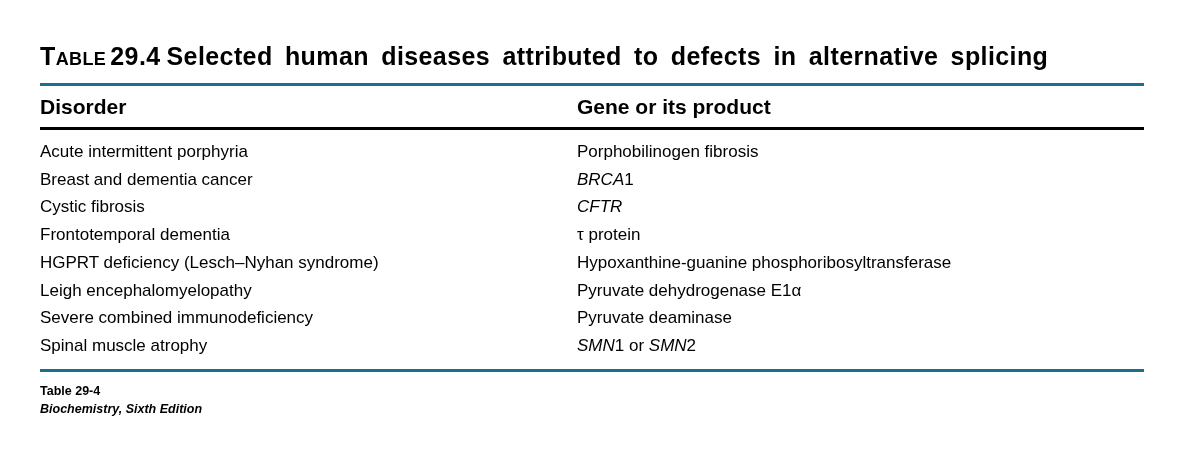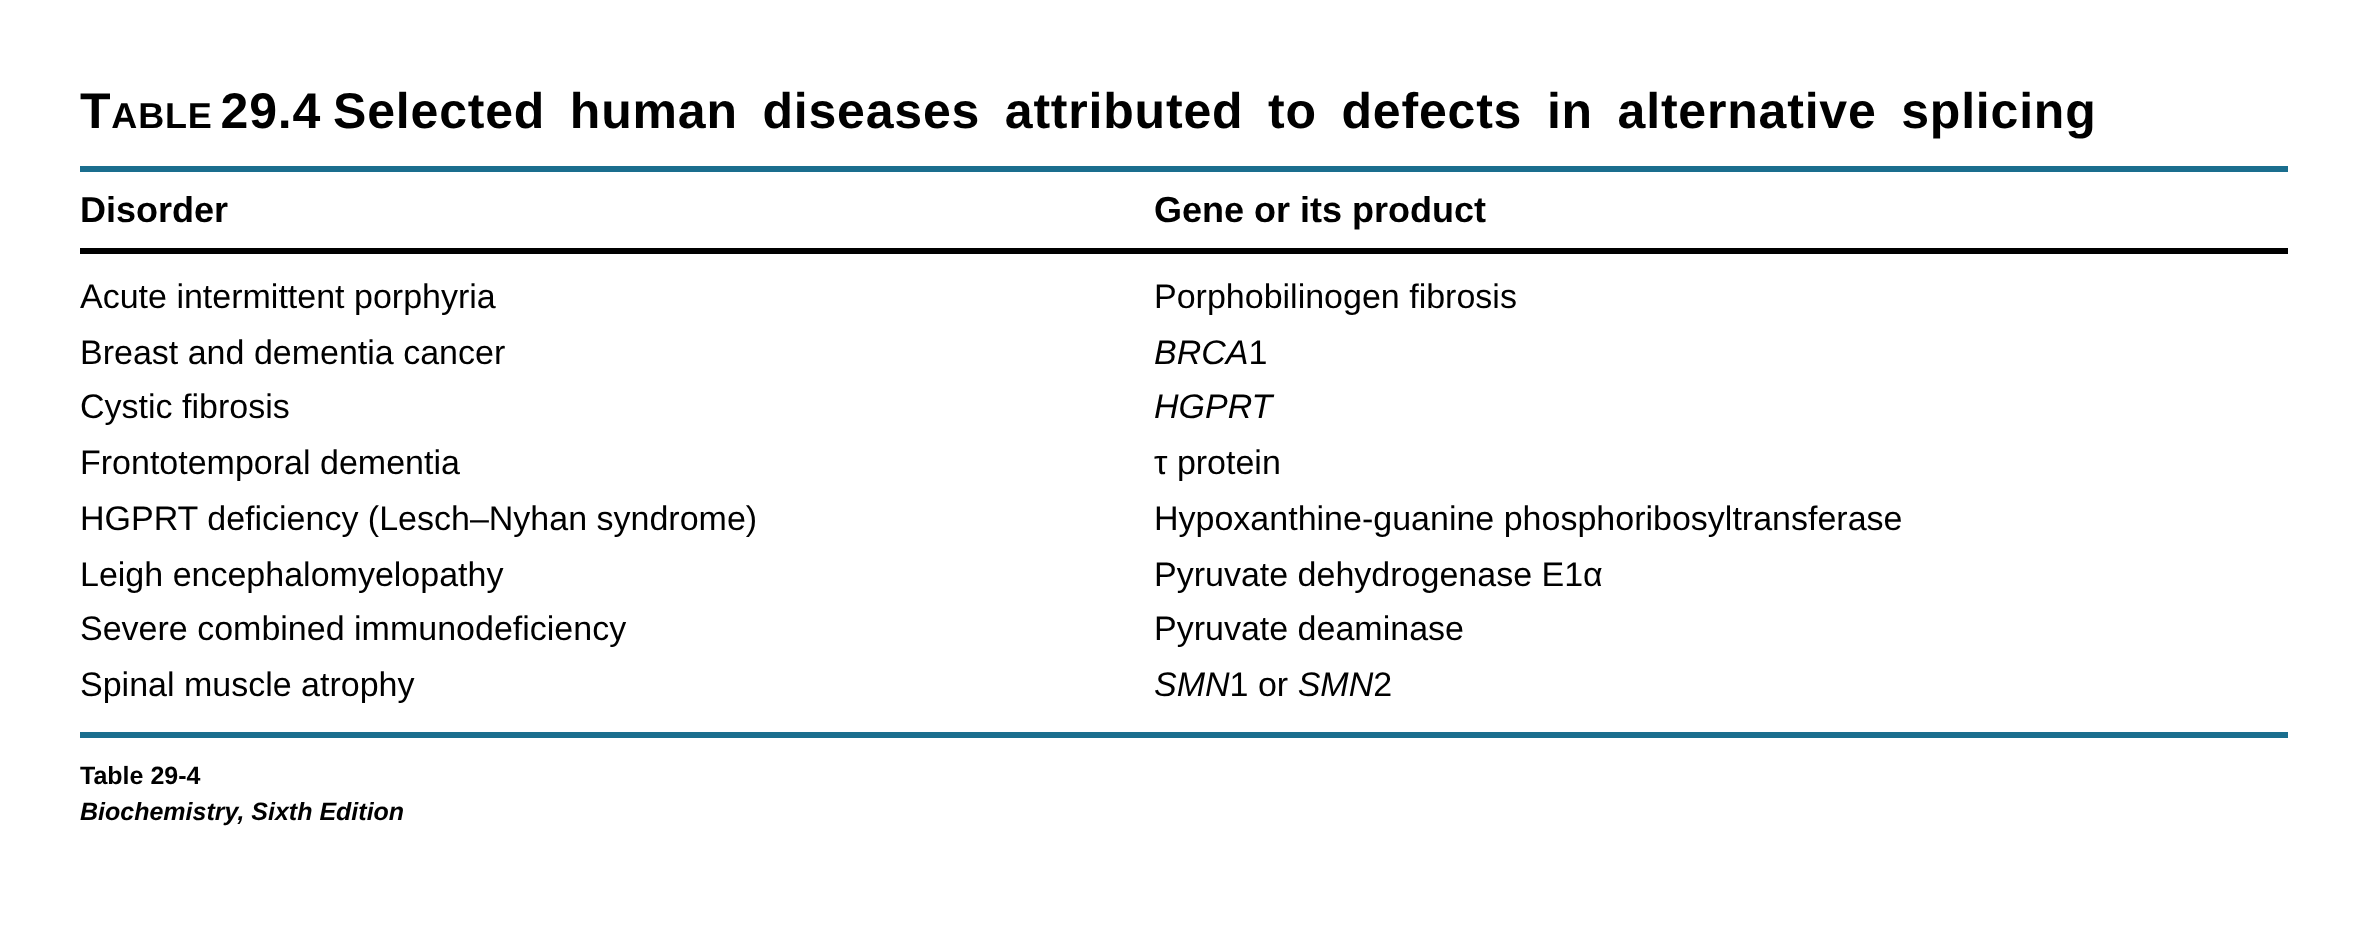--- a/index.html
+++ b/index.html
@@ -52,21 +52,21 @@
   }
   table.dis-table {
     width: 100%;
     border-collapse: collapse;
     table-layout: fixed;
   }
   table.dis-table col.col-a { width: 537px; }
   table.dis-table col.col-b { width: auto; }
   table.dis-table th {
     text-align: left;
-    font-size: 18px;
+    font-size: 21px;
     font-weight: bold;
     padding: 9px 0 8px 0;
     white-space: nowrap;
   }
   table.dis-table td {
     text-align: left;
     font-size: 17px;
     font-weight: normal;
     padding: 3.5px 0 3.5px 0;
     white-space: nowrap;
@@ -127,21 +127,21 @@
         <tr>
           <td>Acute intermittent porphyria</td>
           <td><span>Porphobilinogen fibrosis</span></td>
         </tr>
         <tr>
           <td>Breast and dementia cancer</td>
           <td><span class="ital">BRCA</span><span>1</span></td>
         </tr>
         <tr>
           <td>Cystic fibrosis</td>
-          <td><span class="ital">HGPRT</span></td>
+          <td><span class="ital">CFTR</span></td>
         </tr>
         <tr>
           <td>Frontotemporal dementia</td>
           <td><span>τ protein</span></td>
         </tr>
         <tr>
           <td>HGPRT deficiency (Lesch–Nyhan syndrome)</td>
           <td><span>Hypoxanthine-guanine phosphoribosyltransferase</span></td>
         </tr>
         <tr>

